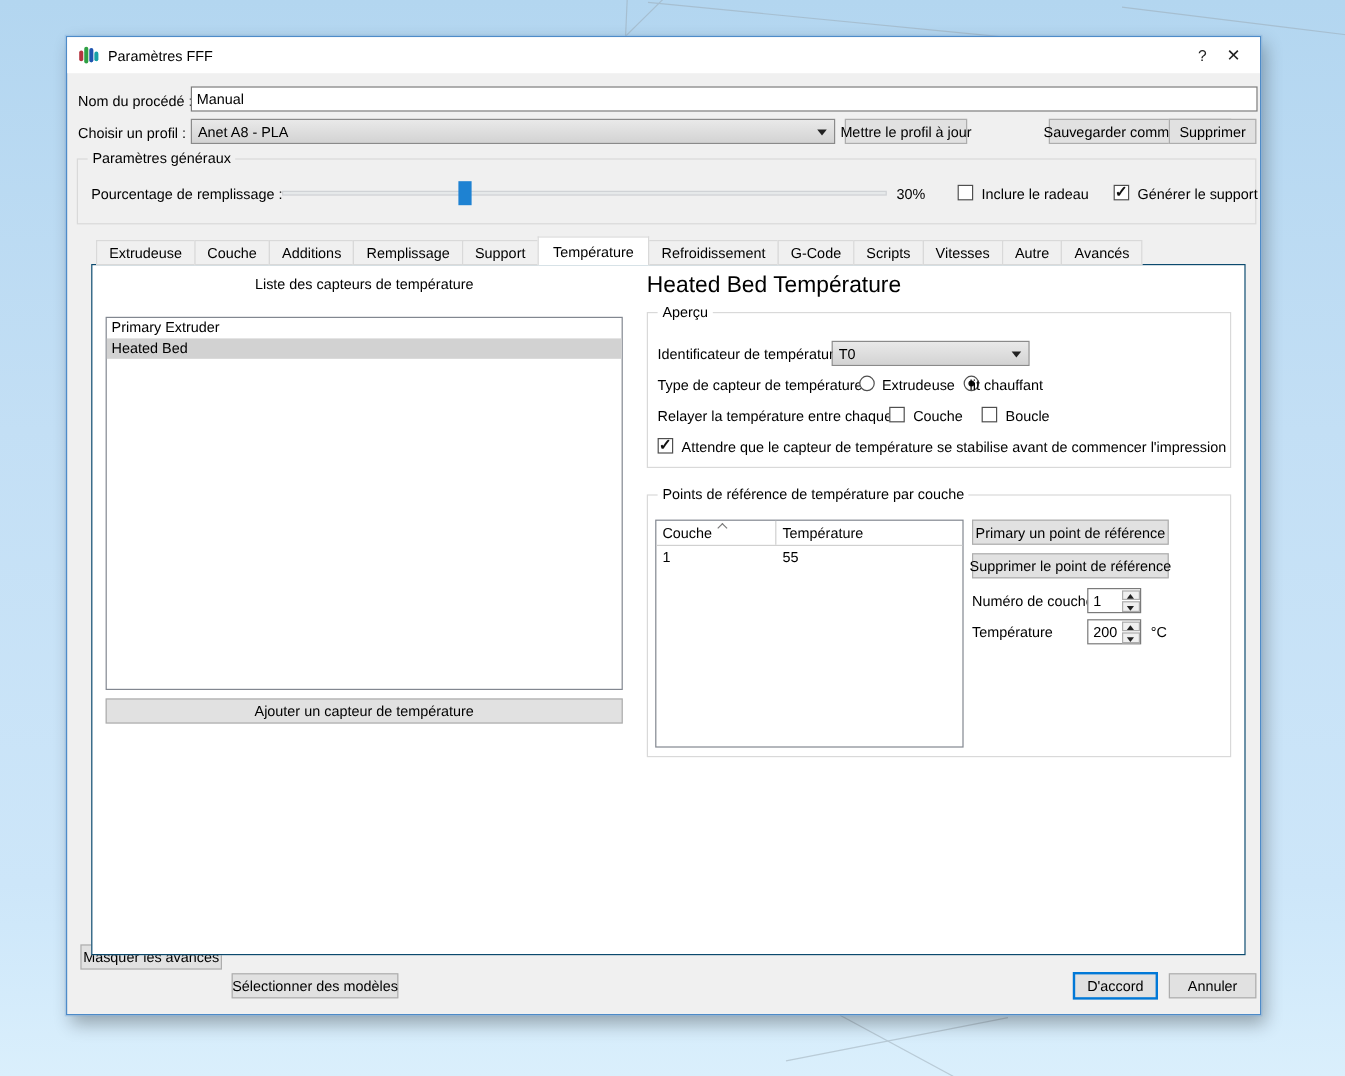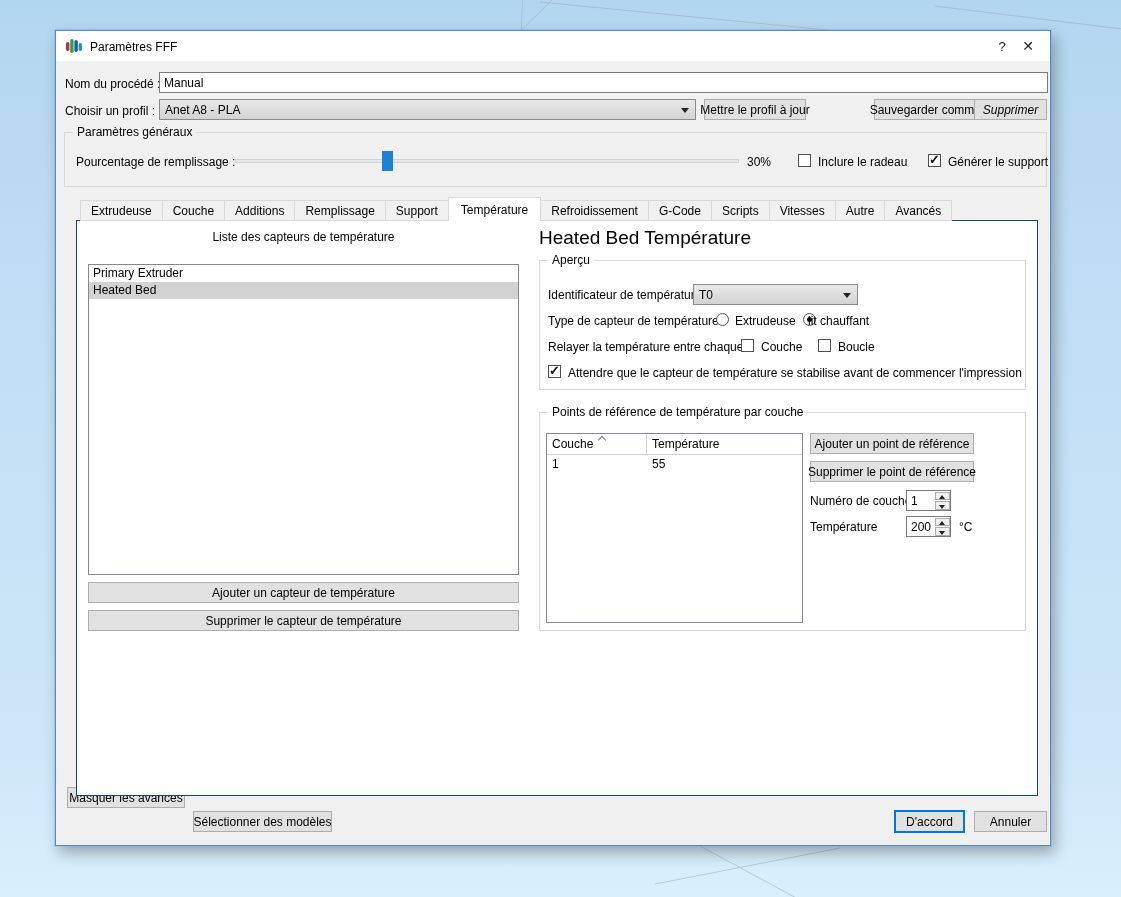--- a/index.html
+++ b/index.html
@@ -120,21 +120,21 @@
   <span class="lbl" style="left:9px; top:46px;">Nom du procédé :</span>
   <input class="txt-input" style="left: 103px; top: 41px; width: 889px; height: 21px;" value="Manual">
 
   <span class="lbl" style="left:9px; top:73px;">Choisir un profil :</span>
   <div class="combo" style="left:103px; top:68px; width:537px; height:21px;">
     <span>Anet A8 - PLA</span>
     <span class="arrow"></span>
   </div>
   <div class="btn" style="left:648px; top:68px; width:102px; height:21px;">Mettre le profil à jour</div>
   <div class="btn" style="left:802px; top:68px; width:152px; height:21px;margin-left:16px;">Sauvegarder comme nouveau</div>
-  <div class="btn" style="left:918px; top:68px; width:73px; height:21px;font-style:italic;">Supprimer</div>
+  <div class="btn" style="left:918px; top:68px; width:73px; height:21px;">Supprimer</div>
 
   <div class="groupbox on-gray" style="left:8px; top:101px; width:983px; height:55px;">
     <span class="legend">Paramètres généraux</span>
     <span class="lbl" style="left:11px; top:22px;">Pourcentage de remplissage :</span>
     <div class="slider-track" style="left:170px; top:26px; width:504px;">
       <div class="slider-handle" id="infill-handle" style="left: calc(30% - 5px);"></div>
     </div>
     <span class="lbl" style="left:682px; top:22px;">30%</span>
     <div class="cb" style="left:733px; top:21px;"></div>
     <span class="lbl" style="left:753px; top:22px;text-align:right;">Inclure le radeau</span>
@@ -158,21 +158,20 @@
   </div>
 
   <div class="tabpage">
 
     <div class="list-title" style="top:9px;">Liste des capteurs de température</div>
     <div class="listbox">
       <div class="list-item">Primary Extruder</div>
       <div class="list-item selected">Heated Bed</div>
     </div>
     <div class="btn" style="left:11px; top:361px; width:431px; height:21px;">Ajouter un capteur de température</div>
-    <div class="btn" style="left:11px; top:389px; width:431px; height:21px;">Supprimer le capteur de température</div>
 
     <div class="panel-heading">Heated Bed Température</div>
 
     <div class="groupbox on-white" style="left:462px; top:39px; width:487px; height:130px;">
       <span class="legend">Aperçu</span>
 
       <span class="lbl" style="left:8px; top:27px;">Identificateur de température</span>
       <div class="combo" style="left:153px; top:23px; width:165px; height:21px;">
         <span>T0</span>
         <span class="arrow"></span>
@@ -206,21 +205,21 @@
           <div class="th c2">
             <span>Température</span>
           </div>
         </div>
         <div class="td-row">
           <div class="td c1">1</div>
           <div class="td">55</div>
         </div>
       </div>
 
-      <div class="btn" style="left:270px; top:20px; width:164px; height:21px;">Ajouter un point de référence</div>
+      <div class="btn" style="left:270px; top:20px; width:164px; height:21px;">Primary un point de référence</div>
       <div class="btn" style="left:270px; top:48px; width:164px; height:21px;">Supprimer le point de référence</div>
 
       <span class="lbl" style="left:270px; top:81px;">Numéro de couche</span>
       <div class="spin" style="left:366px; top:77px;">
         <span class="val">1</span>
         <div class="arrows">
           <div class="sbtn up"></div>
           <div class="sbtn down"></div>
         </div>
       </div>

